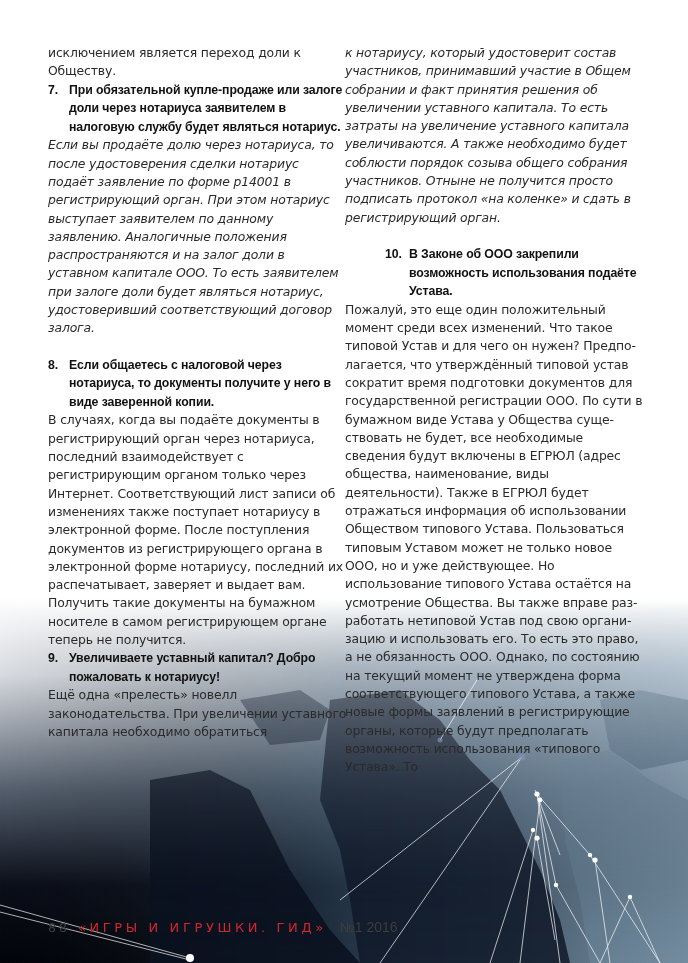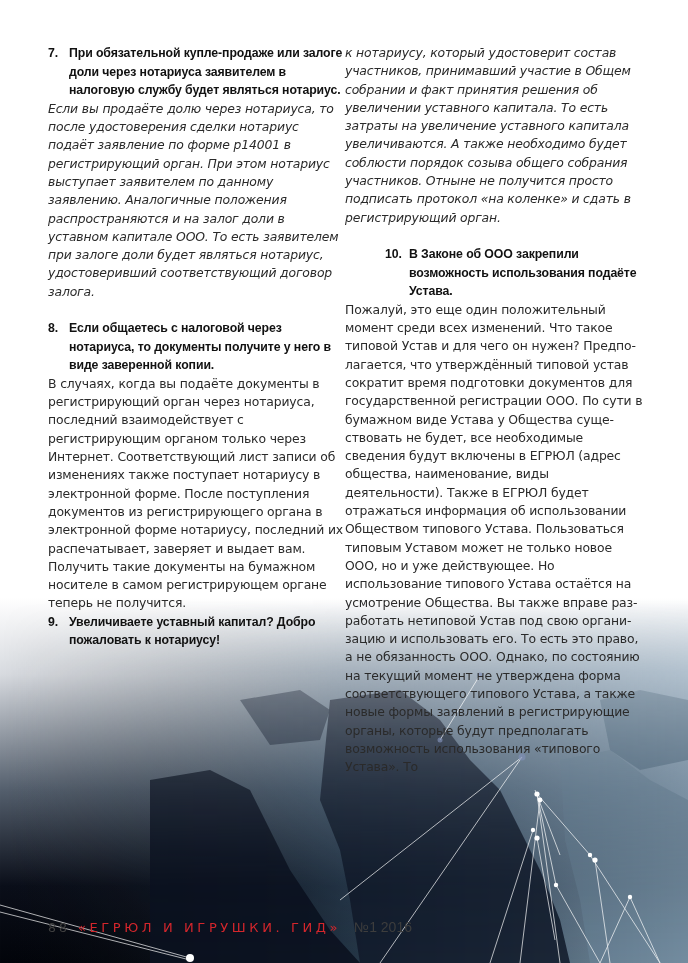--- a/index.html
+++ b/index.html
@@ -104,46 +104,48 @@
     <circle cx="630" cy="897" r="2.2"></circle>
   </g>
   <g fill="#7f8fb5" opacity="0.7">
     <circle cx="522" cy="757" r="3.5"></circle>
     <circle cx="480" cy="675" r="2.5"></circle>
     <circle cx="440" cy="740" r="2.5"></circle>
   </g>
 </svg>
 
 <div class="col left">
+  <p class="para">исключением является переход доли к Обществу.</p>
 
   <div class="head">
     <span class="num">7.</span>
     <span class="txt">При обязательной купле-продаже или залоге доли через нотариуса заявителем в налоговую службу будет являться нотариус.</span>
   </div>
   <p class="para gap-after">Если вы продаёте долю через нотариуса, то после удостоверения сделки нотариус подаёт заявление по форме р14001 в регистрирующий орган. При этом нотариус выступает заявителем по данному заявлению. Аналогичные положения распространяются и на залог доли в уставном капитале ООО. То есть заявителем при залоге доли будет являться нотариус, удостоверивший соответствующий договор залога.</p>
 
   <div class="head">
     <span class="num">8.</span>
     <span class="txt">Если общаетесь с налоговой через нотариуса, то документы получите у него в виде заверенной копии.</span>
   </div>
   <p class="para">В случаях, когда вы подаёте документы в регистрирующий орган через нотариуса, последний взаимодействует с регистрирующим органом только через Интернет. Соответствующий лист записи об изменениях также поступает нотариусу в электронной форме. После поступления документов из регистрирующего органа в электронной форме нотариусу, последний их распечатывает, заверяет и выдает вам. Получить такие документы на бумажном носителе в самом регистрирующем органе теперь не получится.</p>
 
   <div class="head">
     <span class="num">9.</span>
     <span class="txt">Увеличиваете уставный капитал? Добро пожаловать к нотариусу!</span>
   </div>
+  <p class="para">Ещё одна «прелесть» новелл законодательства. При увеличении уставного капитала необходимо обратиться</p>
 </div>
 
 <div class="col right">
   <p class="para gap-after">к нотариусу, который удостоверит состав участников, принимавший участие в Общем собрании и факт принятия решения об увеличении уставного капитала. То есть затраты на увеличение уставного капитала увеличиваются. А также необходимо будет соблюсти порядок созыва общего собрания участников. Отныне не получится просто подписать протокол «на коленке» и сдать в регистрирующий орган.</p>
 
   <div class="head">
     <span class="num wide">10.</span>
     <span class="txt">В Законе об ООО закрепили возможность использования подаёте Устава.</span>
   </div>
   <p class="para">Пожалуй, это еще один положительный момент среди всех изменений. Что такое типовой Устав и для чего он нужен? Предпо­лагается, что утверждённый типовой устав сократит время подготовки документов для государственной регистрации ООО. По сути в бумажном виде Устава у Общества суще­ствовать не будет, все необходимые сведения будут включены в ЕГРЮЛ (адрес общества, наименование, виды деятельности). Также в ЕГРЮЛ будет отражаться информация об использовании Обществом типового Уста­ва. Пользоваться типовым Уставом может не только новое ООО, но и уже действующее. Но использование типового Устава остаётся на усмотрение Общества. Вы также вправе раз­работать нетиповой Устав под свою органи­зацию и использовать его. То есть это право, а не обязанность ООО. Однако, по состоянию на текущий момент не утверждена форма соответствующего типового Устава, а также новые формы заявлений в регистрирующие органы, которые будут предполагать возмож­ность использования «типового Устава». То</p>
 </div>
 
 <div class="footer">
   <span class="page">88</span>
-  <span class="mag">«ЕГРЮЛ И ИГРУШКИ. ГИД»</span>
+  <span class="mag">«ИГРЫ И ИГРУШКИ. ГИД»</span>
   <span class="issue">№1 2016</span>
 </div>
 
 </body></html>

